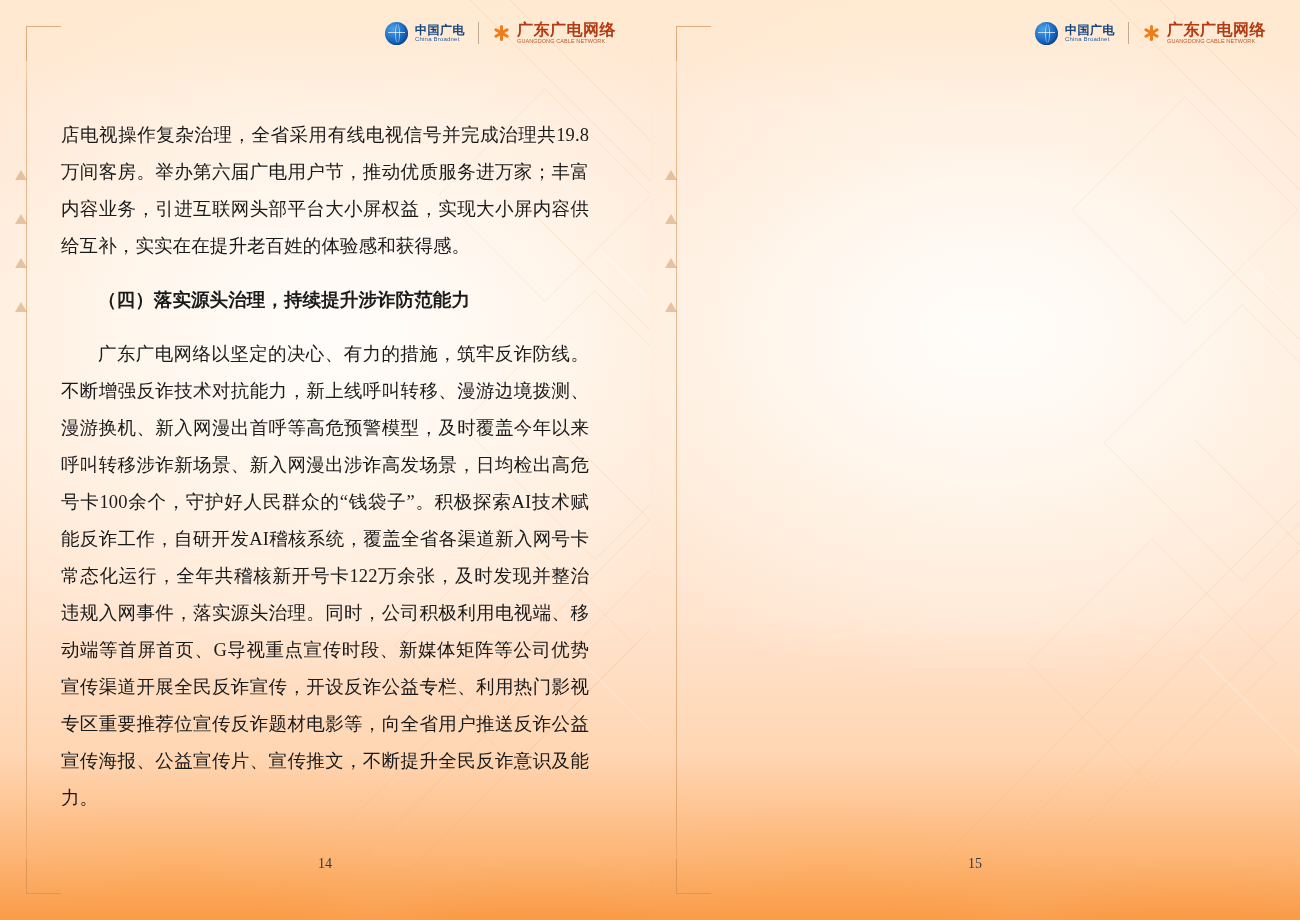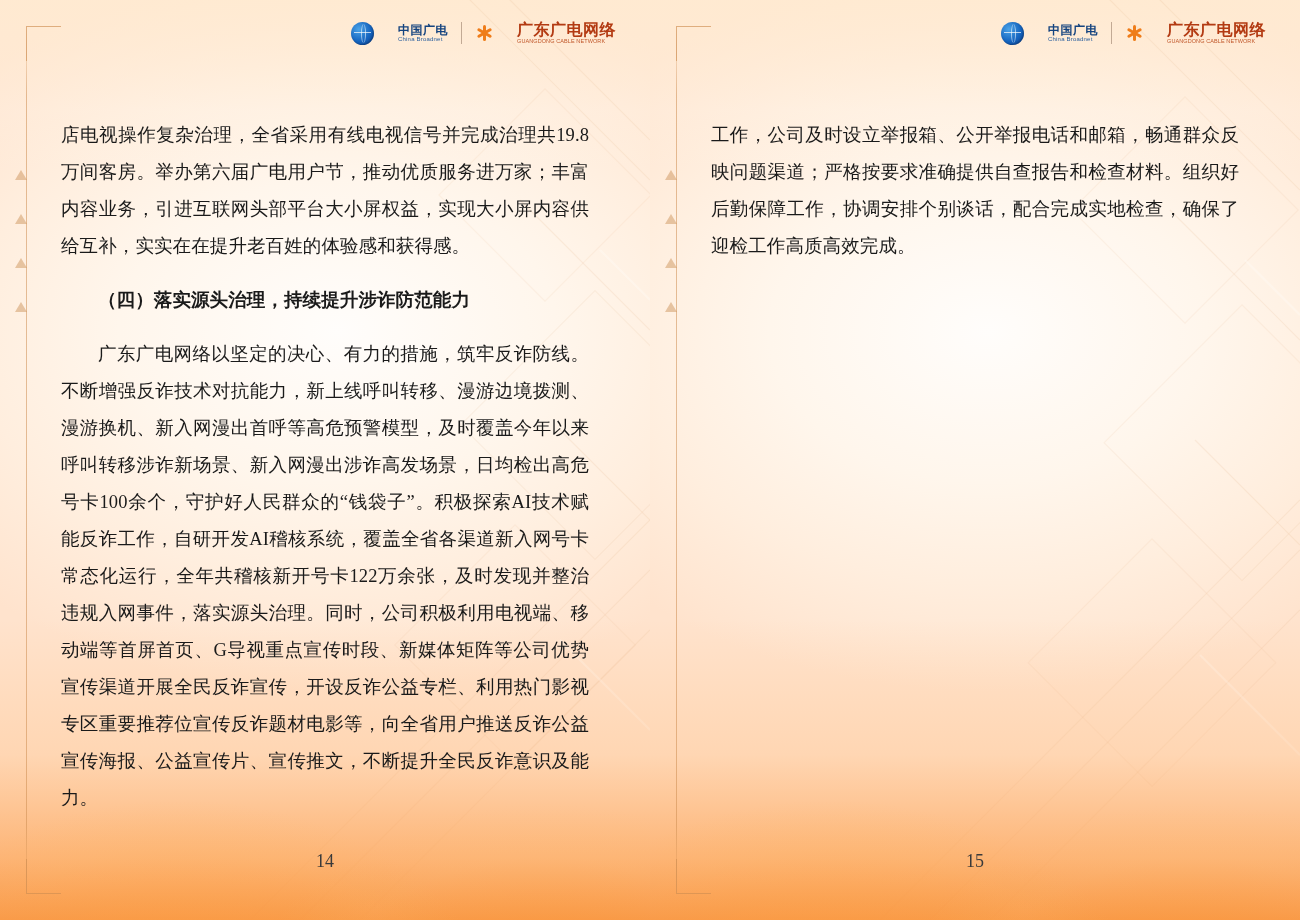--- a/index.html
+++ b/index.html
@@ -97,21 +97,21 @@
   
   .page-header {
     position: absolute;
     top: 18px;
     right: 34px;
     display: flex;
     align-items: center;
     gap: 10px;
     height: 30px;
   }
-  .logo-group { display: flex; align-items: center; gap: 24px; }
+  .logo-group { display: flex; align-items: center; gap: 7px; }
   .logo-sep {
     width: 1px; height: 22px;
     background: rgba(120,90,70,0.45);
     margin: 0 3px;
   }
   .globe {
     width: 23px; height: 23px; border-radius: 50%;
     background: radial-gradient(circle at 34% 32%, #4aa3e8 0%, #1565c0 55%, #0d3f8f 100%);
     position: relative;
     box-shadow: inset -1px -1px 2px rgba(0,0,0,0.25);
@@ -186,21 +186,21 @@
     letter-spacing: 0.1px;
   }
   .para.indent { text-indent: 2em; }
   .para.heading { text-indent: 2em; font-weight: 700; }
   .page-number {
     position: absolute;
     left: 0; right: 0;
     bottom: 48px;
     text-align: center;
     font-family: "Liberation Serif", serif;
-    font-size: 18px;
+    font-size: 14px;
     color: #3a3a3a;
     z-index: 3;
   }
 </style>
 </head>
 <body>
 
 <div class="spread">
 
   <div class="page">
@@ -329,20 +329,17 @@
           <span style="transform:rotate(240deg)"></span>
           <span style="transform:rotate(300deg)"></span>
         </div>
         <div class="logo-text">
           <div class="logo-gd-cn">广东广电网络</div>
           <div class="logo-gd-en">GUANGDONG CABLE NETWORK</div>
         </div>
       </div>
     </div>
 
-    <div class="page-body">
-      <p class="para">工作，公司及时设立举报箱、公开举报电话和邮箱，畅通群众反映问题渠道；严格按要求准确提供自查报告和检查材料。组织好后勤保障工作，协调安排个别谈话，配合完成实地检查，确保了迎检工作高质高效完成。</p>
-    </div>
 
     <div class="page-number">15</div>
   </div>
 
 </div>
 
 </body></html>

